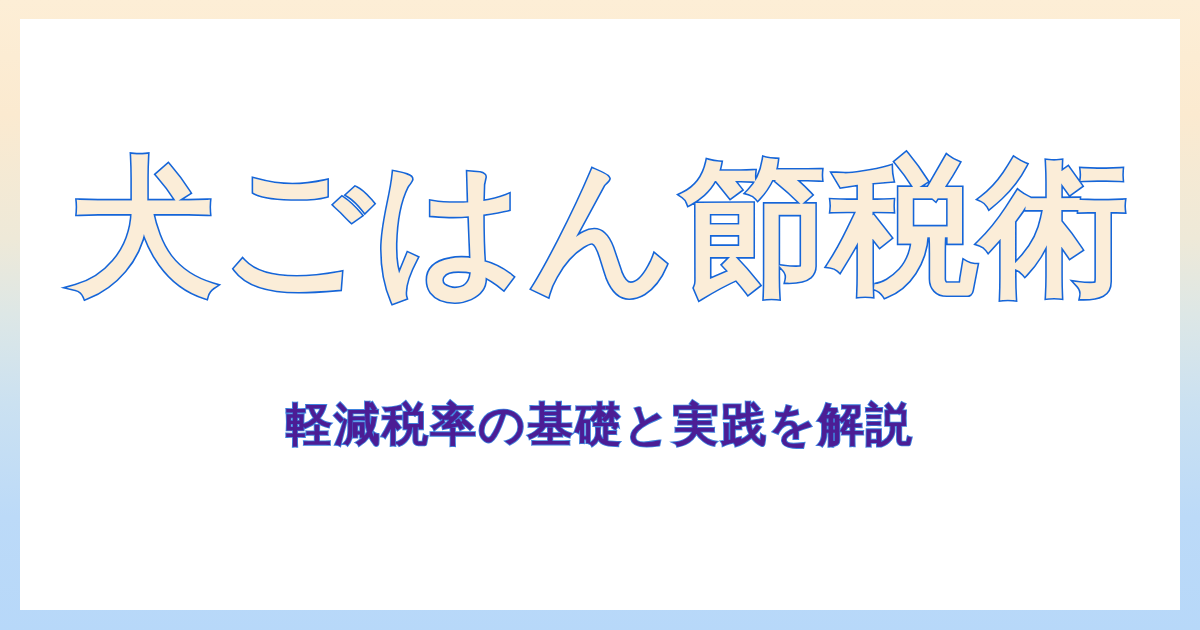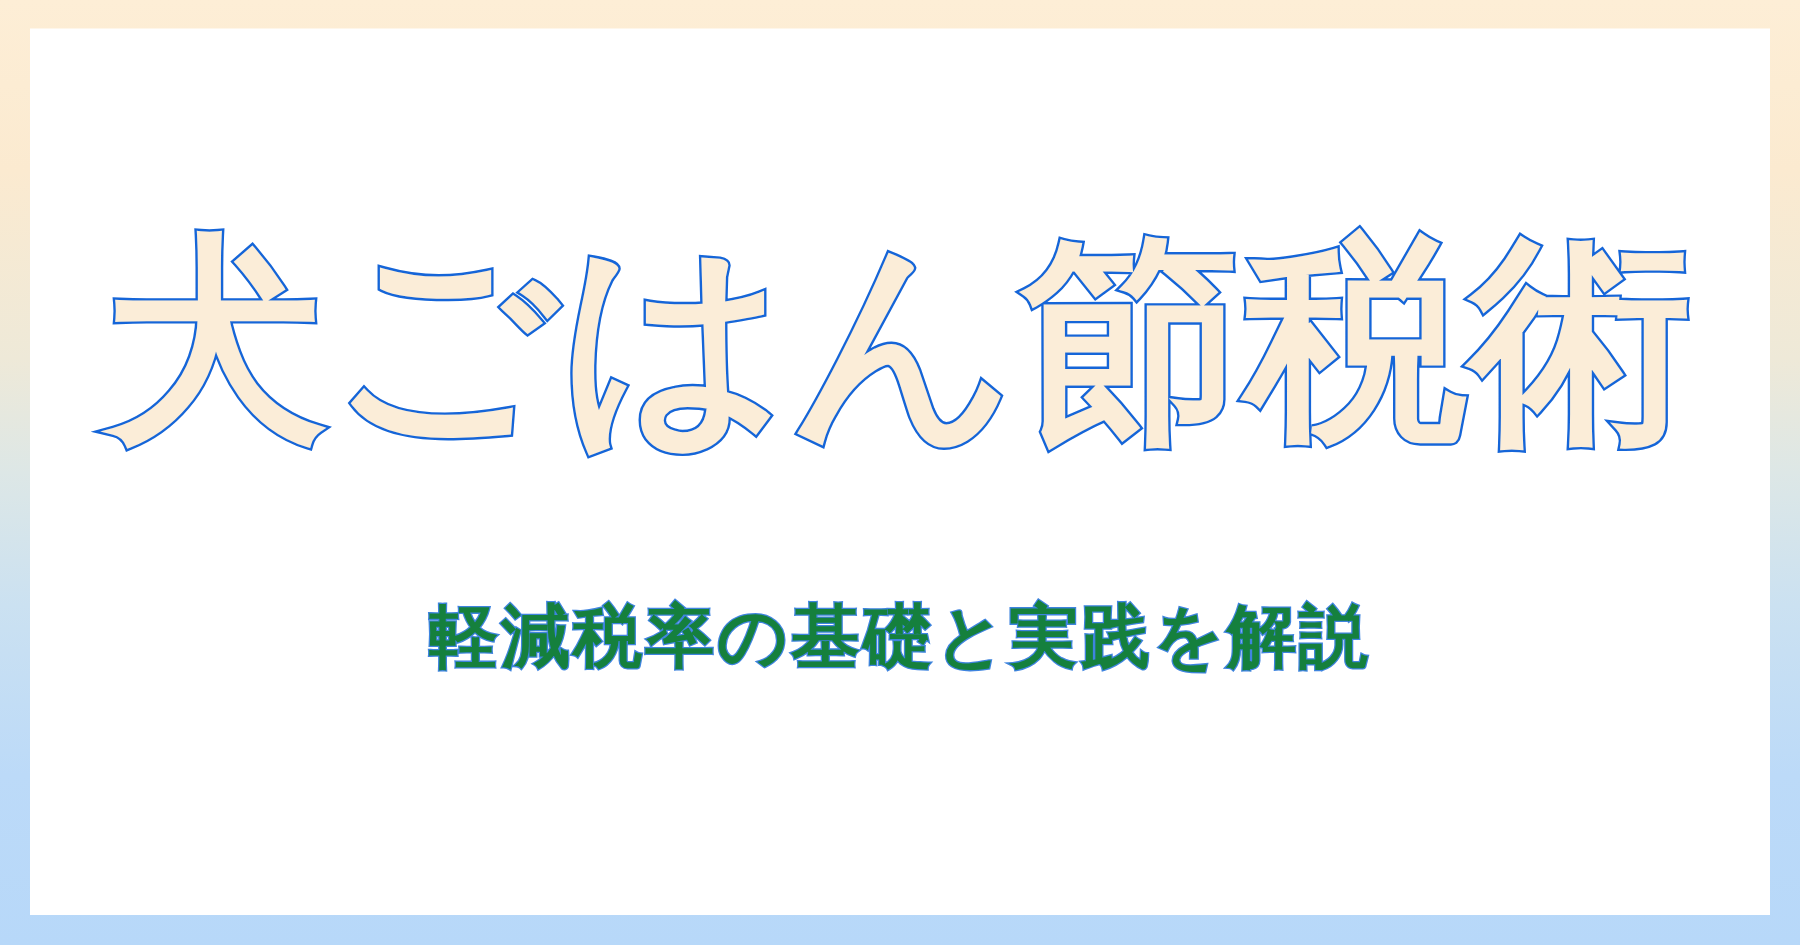--- a/index.html
+++ b/index.html
@@ -69,21 +69,21 @@
     padding: 0 0 6px 0;
     text-align: center;
   }
 
   .subtitle {
     font-size: 46px;
     line-height: 1.2;
     font-weight: 700;
     letter-spacing: 0.045em;
     white-space: nowrap;
-    color: #15803d;
+    color: #4c1d95;
     -webkit-text-stroke: 1.7px #3f84df;
     paint-order: stroke fill;
     margin: 88px 0 0 0;
     text-align: center;
   }
 </style>
 </head>
 <body>
 
 <div id="card">

